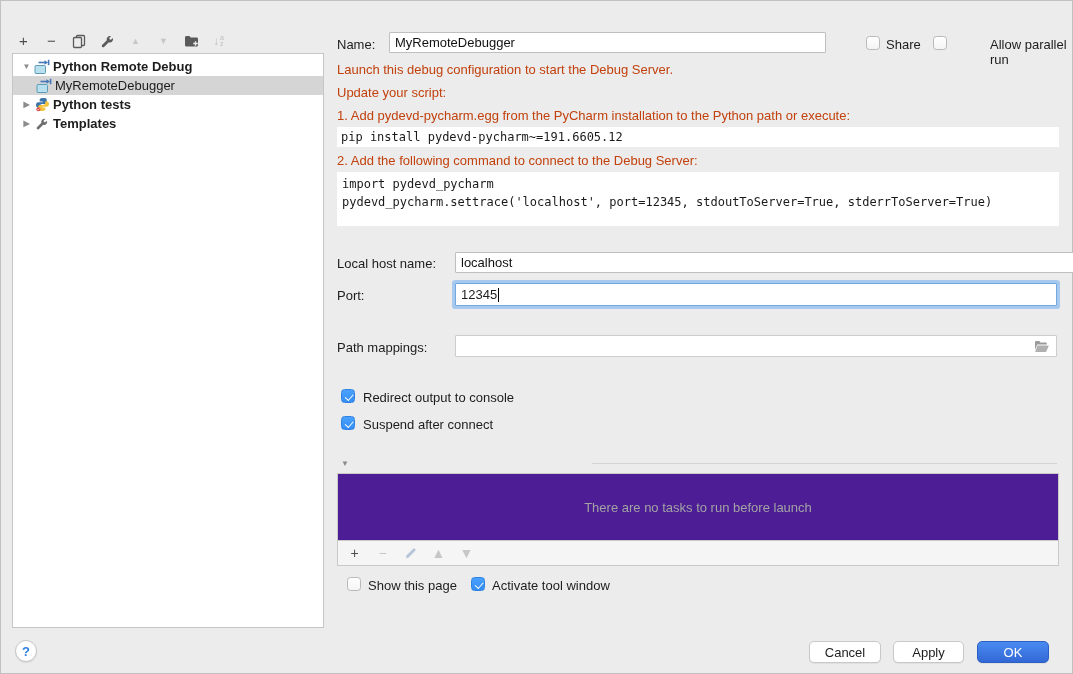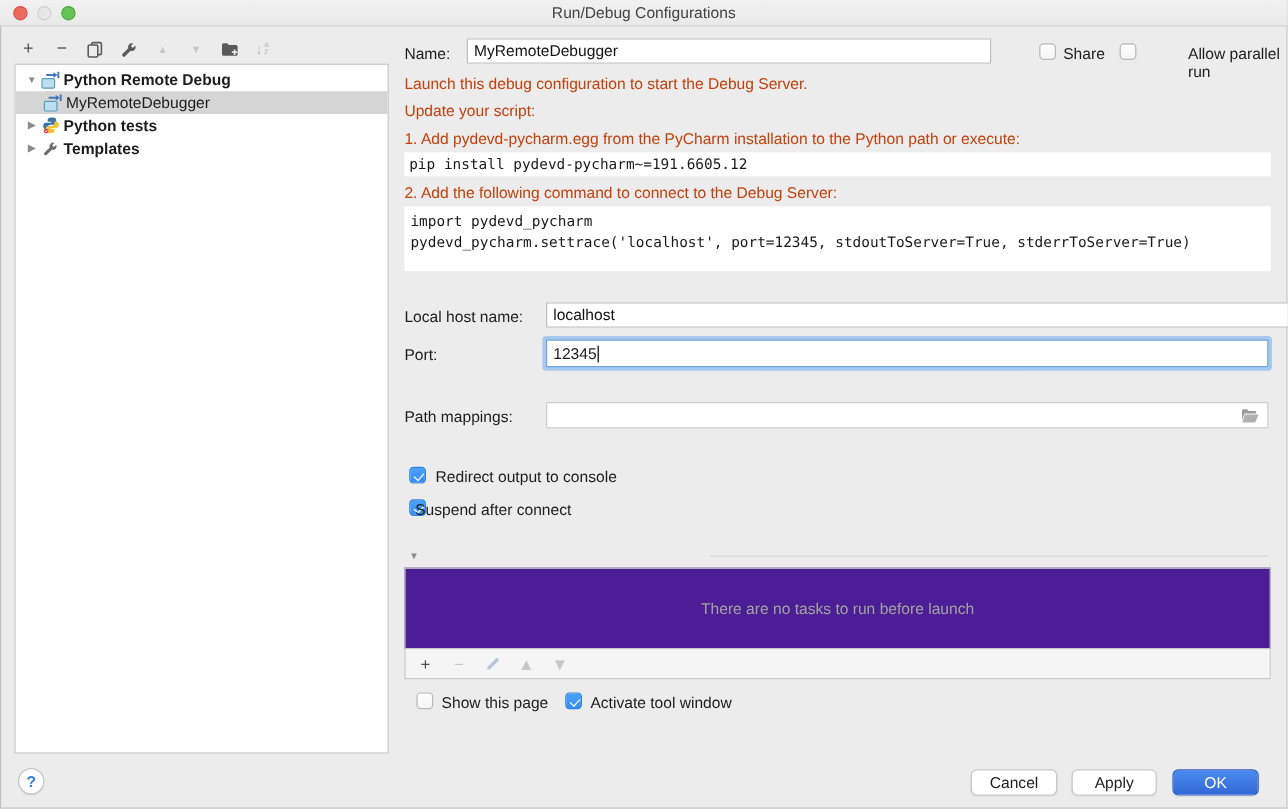--- a/index.html
+++ b/index.html
@@ -86,28 +86,20 @@
     font-family:"Liberation Sans", sans-serif; background:#ffffff; border:1px solid #c8c8c8;
     color:#1d1d1d; display:flex; align-items:center; justify-content:center;
     box-shadow:0 1px 1px rgba(0,0,0,0.06); cursor:default; }
   .btn.primary { background:linear-gradient(#4a8bf0,#3268d6); border:1px solid #2c5fc4; color:#fff; }
 </style>
 </head>
 <body>
 
 <div id="window">
 
-  <div class="titlebar">
-    <div class="lights">
-      <span class="light red"></span>
-      <span class="light gray"></span>
-      <span class="light green"></span>
-    </div>
-    <span class="title">Run/Debug Configurations</span>
-  </div>
 
   <div class="tree-toolbar">
     <span class="tbi">+</span>
     <span class="tbi">−</span>
     <span class="tbi">
       <svg width="15" height="15" viewBox="0 0 15 15">
           <rect x="4.5" y="1.5" width="8" height="10" rx="1" fill="none" stroke="#5a5a5a" stroke-width="1.3"></rect>
           <rect x="1.5" y="3.5" width="8" height="10" rx="1" fill="#ececec" stroke="#5a5a5a" stroke-width="1.3"></rect>
         </svg>
     </span>
@@ -212,21 +204,21 @@
       <svg width="16" height="13" viewBox="0 0 16 13">
           <path d="M1 2.2C1 1.5 1.5 1 2.2 1h3l1.2 1.4h5.2c.7 0 1.2.5 1.2 1.2v1H3.2L1 10z" fill="#9a9a9a"></path>
           <path d="M3.4 5.4h11.4L12.6 11c-.2.6-.6 1-1.2 1H1.2z" fill="#b0b0b0"></path>
         </svg>
     </span>
   </div>
 
   <span class="cb checked" style="left:341px; top:389px;"></span>
   <span class="cblabel" style="left:363px; top:390px;">Redirect output to console</span>
   <span class="cb checked" style="left:341px; top:416px;"></span>
-  <span class="cblabel" style="left:346px; top:417px;">Suspend after connect</span>
+  <span class="cblabel" style="left:363px; top:417px;">Suspend after connect</span>
 
   <span class="bl-twist abs" style="left:341px; top:459px;">▼</span>
   <div class="bl-line abs" style="left:592px; top:463px; width:465px;"></div>
 
   <div class="taskbox abs" style="left:337px; top:473px; width:722px; height:68px;">
     <span class="empty">There are no tasks to run before launch</span>
   </div>
   <div class="taskstrip abs" style="left:337px; top:541px; width:722px; height:25px;">
     <span class="tbi">+</span>
     <span class="tbi disabled">−</span>

